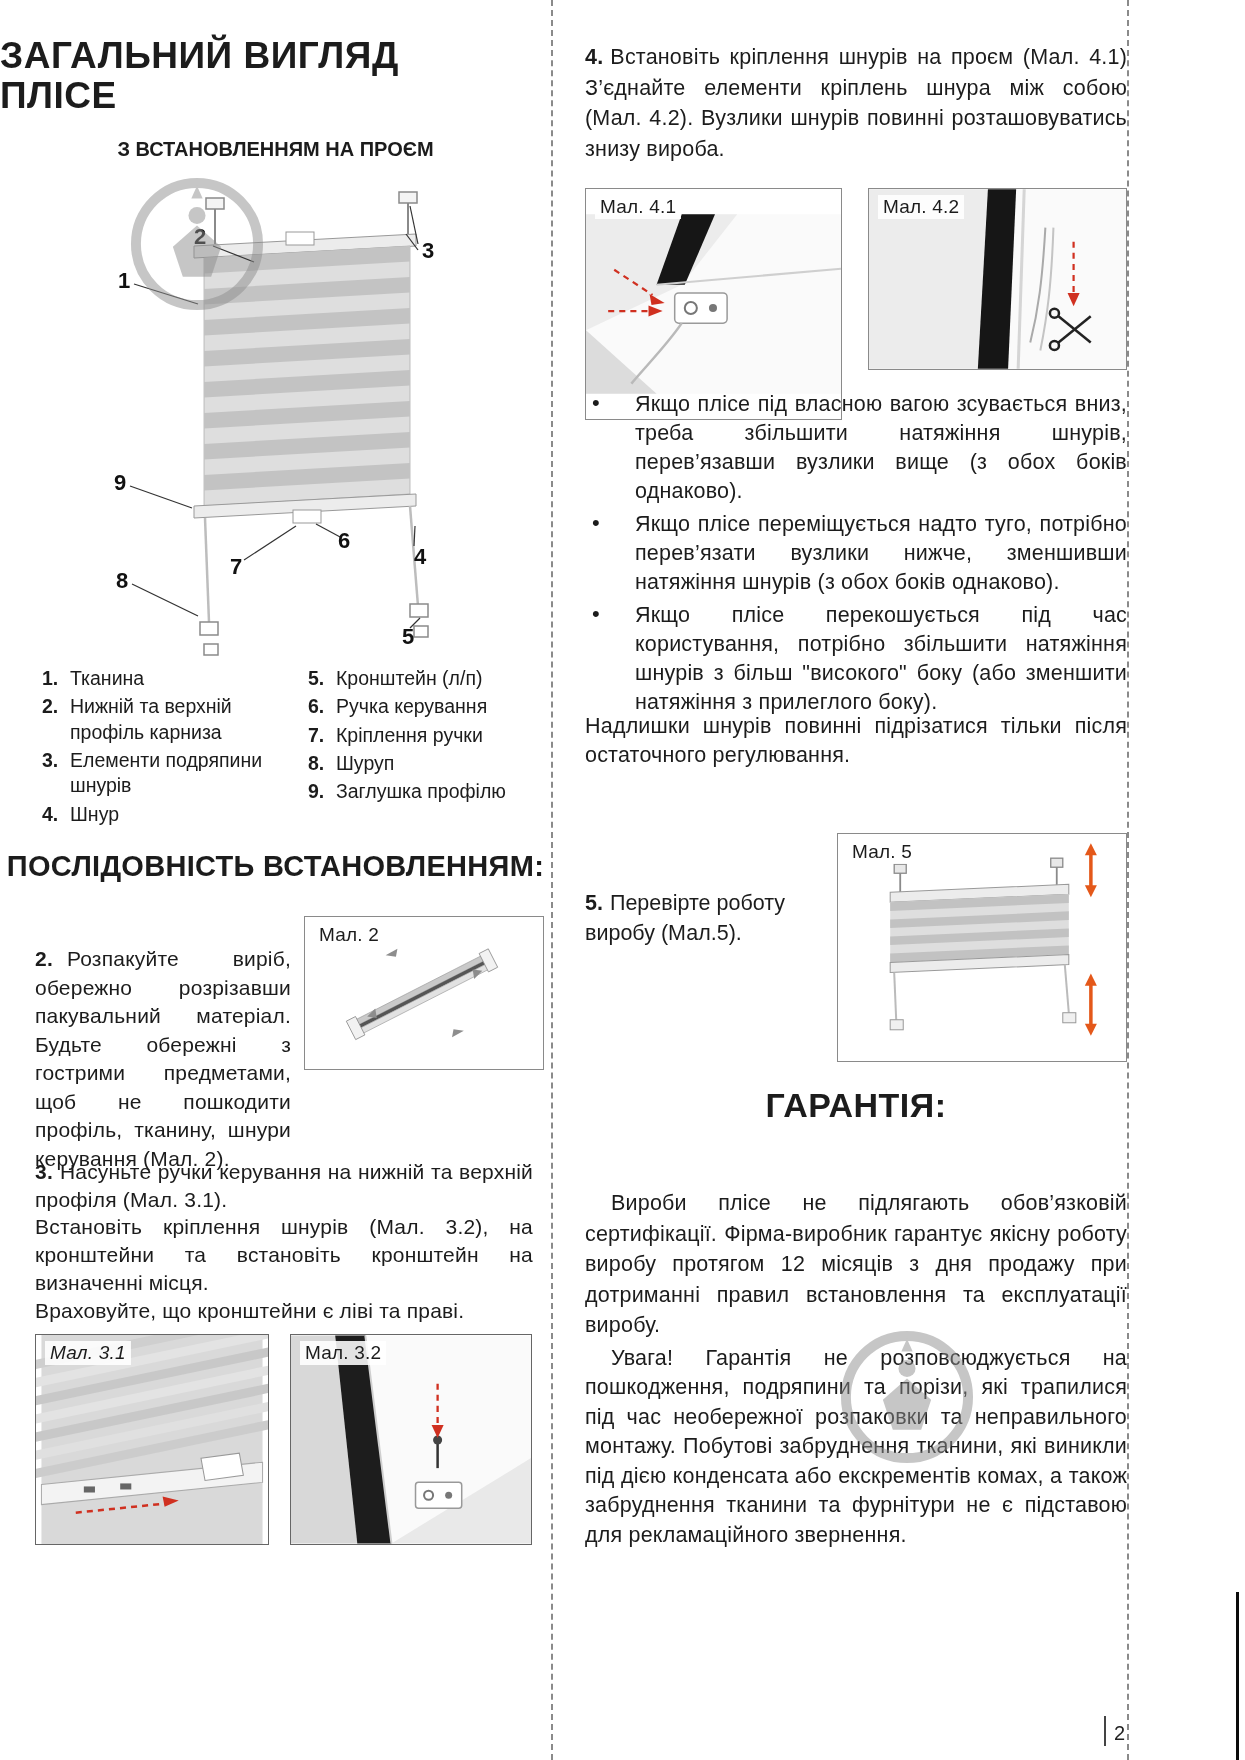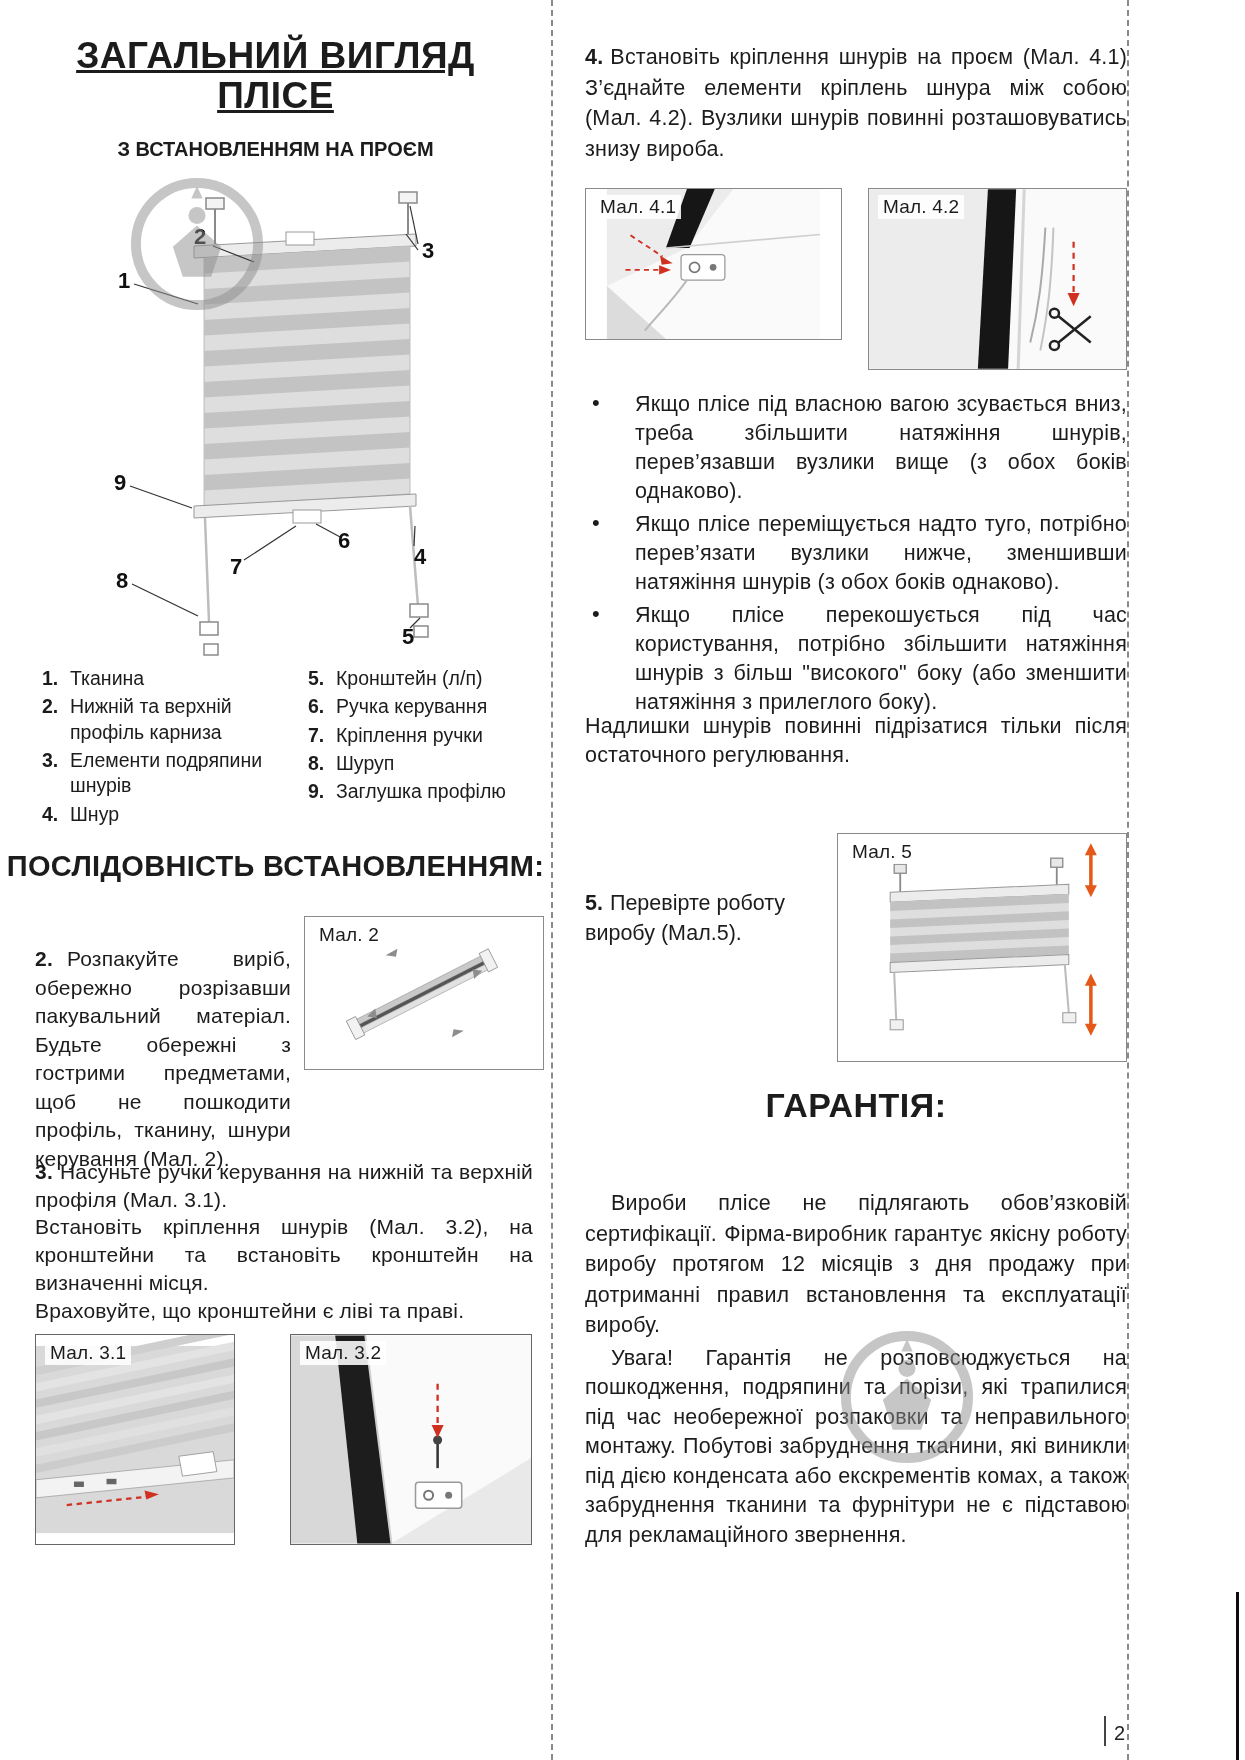--- a/index.html
+++ b/index.html
@@ -6,21 +6,21 @@
   html,body { background:#fff; }
   body {
     width:1245px; height:1760px; position:relative; overflow:hidden;
     font-family:"Liberation Sans", sans-serif; color:#1c1c1c;
   }
   .abs { position:absolute; }
   .jt { text-align:justify; letter-spacing:.2px; }
   .dash-v { position:absolute; top:0; bottom:0; width:0; border-left:2px dashed #8a8a8a; }
   .edge-line { position:absolute; background:#0b0b0b; }
 
-  .doc-title { text-align:center; font-weight:900; font-size:37px; line-height:1.08; letter-spacing:.5px;text-decoration:underline; }
+  .doc-title { text-align:left; font-weight:900; font-size:37px; line-height:1.08; letter-spacing:.5px; }
   .doc-subtitle { text-align:center; font-weight:700; font-size:20px; line-height:1.3; }
   .section-title { text-align:center; font-weight:900; font-size:29px; letter-spacing:.3px; }
   .warranty-title { text-align:center; font-weight:900; font-size:34px; letter-spacing:.5px; }
 
   .body-text { font-size:21px; line-height:1.36; }
   .body-text-r { font-size:21.5px; line-height:1.42; }
   .stepnum { font-weight:bold; margin-right:14px; }
   .stepnum-sm { font-weight:bold; margin-right:7px; }
 
   .legend { display:flex; gap:34px; font-size:19.5px; line-height:1.3; }
@@ -192,21 +192,21 @@
     </g>
   </svg>
 </div>
 
 <div class="abs body-text jt" style="left:35px; top:1158px; width:498px; line-height:1.32;">
   <p><b class="stepnum-sm">3.</b><span>Насуньте ручки керування на нижній та верхній профіля (Мал. 3.1).</span></p>
   <p>Встановіть кріплення шнурів (Мал. 3.2), на кронштейни та встановіть кронштейн на визначенні місця.</p>
   <p>Враховуйте, що кронштейни є ліві та праві.</p>
 </div>
 
-<div class="figbox" style="left:35px; top:1334px; width:200px; height:211px; border-color:#666;">
+<div class="figbox" style="left:35px; top:1334px; width:234px; height:211px; border-color:#666;font-style:italic;">
   <span class="figlabel">Мал. 3.1</span>
   <svg class="figsvg" viewBox="0 0 219 207">
     <rect width="219" height="207" fill="#d9d9d9"></rect>
     <g stroke-width="9">
       <line x1="-10" y1="30" x2="229" y2="-20" stroke="#cfcfcf"></line>
       <line x1="-10" y1="48" x2="229" y2="-2" stroke="#e3e3e3"></line>
       <line x1="-10" y1="66" x2="229" y2="16" stroke="#c8c8c8"></line>
       <line x1="-10" y1="84" x2="229" y2="34" stroke="#e3e3e3"></line>
       <line x1="-10" y1="102" x2="229" y2="52" stroke="#c8c8c8"></line>
       <line x1="-10" y1="120" x2="229" y2="70" stroke="#e0e0e0"></line>
@@ -236,21 +236,21 @@
     <circle cx="146" cy="104" r="4.5" fill="#444"></circle>
     <line x1="146" y1="48" x2="146" y2="92" stroke="#d03020" stroke-width="2.3" stroke-dasharray="6 5"></line>
     <path d="M146 102 l-6 -13 12 0 z" fill="#d03020"></path>
   </svg>
 </div>
 
 <div class="abs body-text-r jt" style="left:585px; top:42px; width:542px;">
   <b class="stepnum-sm">4.</b><span>Встановіть кріплення шнурів на проєм (Мал. 4.1) З’єднайте елементи кріплень шнура між собою (Мал. 4.2). Вузлики шнурів повинні розташовуватись знизу вироба.</span>
 </div>
 
-<div class="figbox" style="left:585px; top:188px; width:257px; height:152px;">
+<div class="figbox" style="left:585px; top:188px; width:257px; height:232px;">
   <span class="figlabel">Мал. 4.1</span>
   <svg class="figsvg" viewBox="0 0 253 178">
     <rect width="253" height="178" fill="#fafafa"></rect>
     <polygon points="0,0 150,0 95,70 0,115" fill="#ececec"></polygon>
     <polygon points="95,0 128,0 98,70 70,70" fill="#161616"></polygon>
     <polygon points="0,115 70,178 0,178" fill="#dcdcdc"></polygon>
     <line x1="70" y1="70" x2="253" y2="54" stroke="#cfcfcf" stroke-width="2"></line>
     <rect x="88" y="78" width="52" height="30" rx="4" fill="#fff" stroke="#9a9a9a" stroke-width="1.5"></rect>
     <circle cx="104" cy="93" r="6" fill="none" stroke="#777" stroke-width="2"></circle>
     <circle cx="126" cy="93" r="4" fill="#777"></circle>

